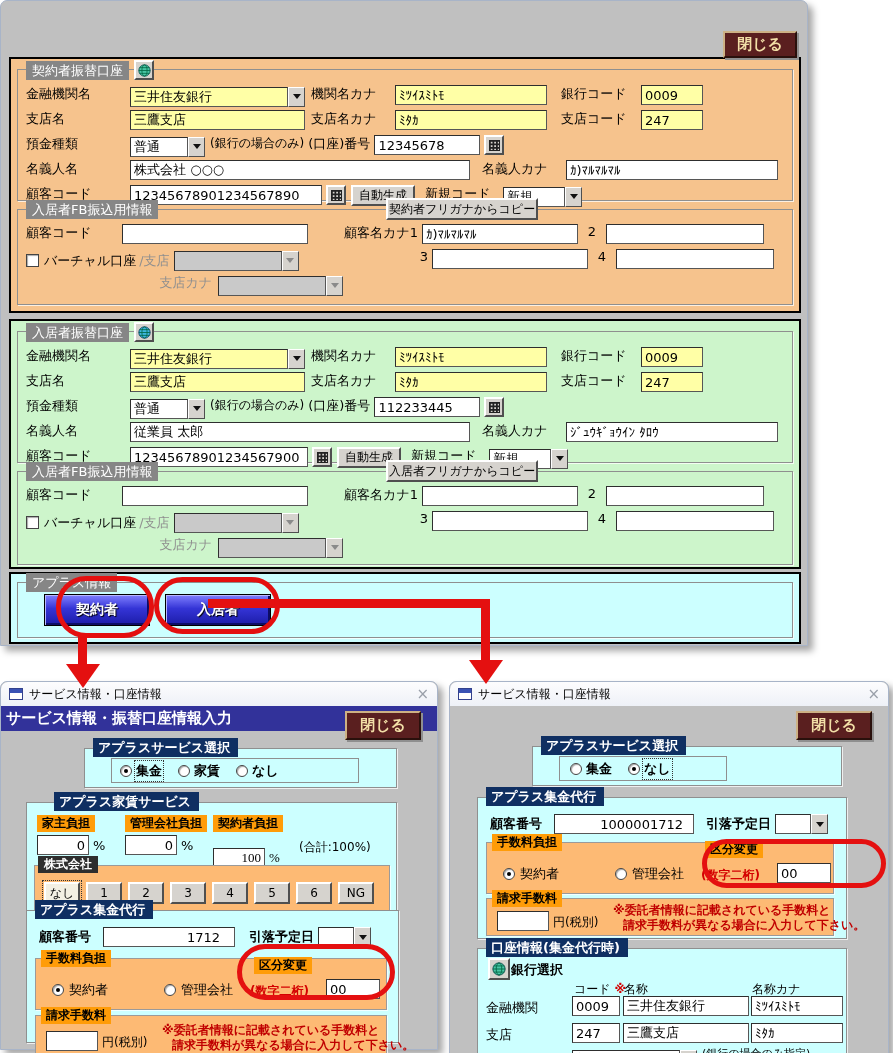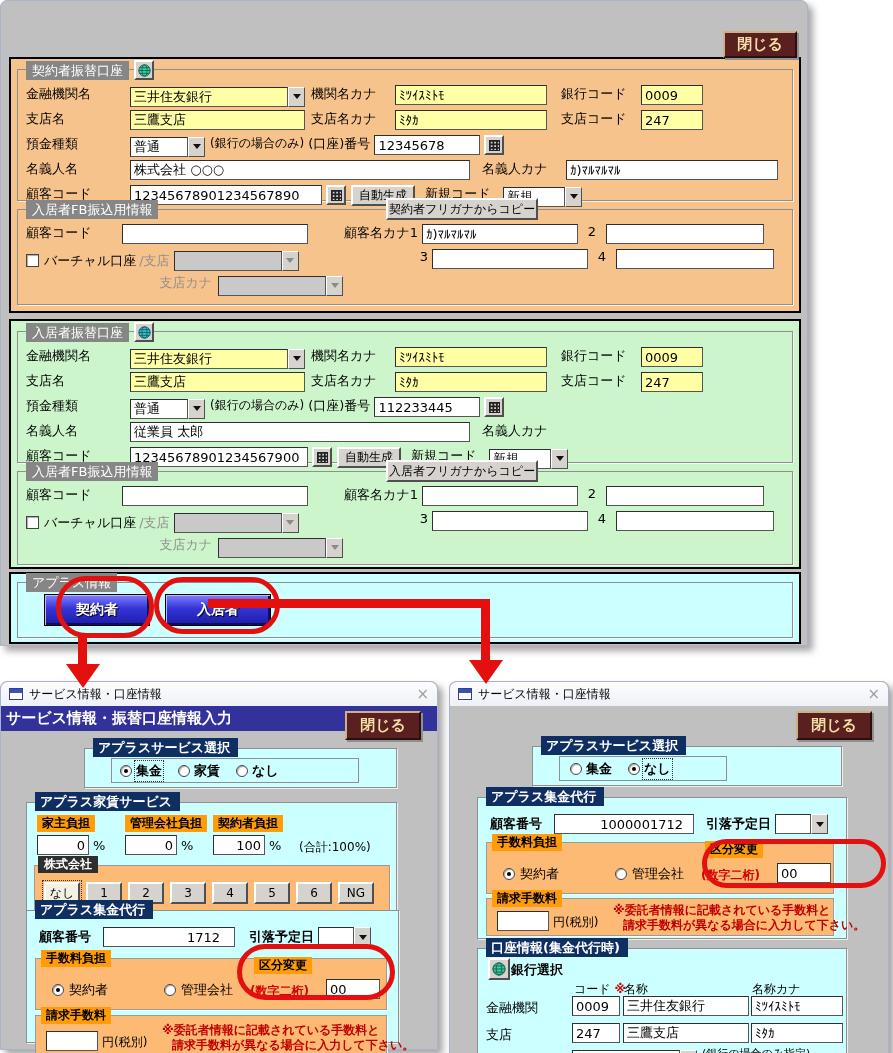--- a/index.html
+++ b/index.html
@@ -255,20 +255,21 @@
             <span class="lb" style="margin-left:4px;">(口座)番号</span>
             <input class="f iw" style="width: 106px; margin-left: 4px;" value="112233445">
             <span class="sqbtn">
                 <span class="grid-glyph"></span>
               </span>
           </div>
           <div class="r">
             <span class="lb" style="width:104px;">名義人名</span>
             <input class="f iw" style="width: 340px;" value="従業員 太郎">
             <span class="lb" style="width:84px;margin-left:12px;">名義人カナ</span>
+            <input class="f iw" style="width: 212px;" value="ｼﾞｭｳｷﾞｮｳｲﾝ ﾀﾛｳ">
           </div>
           <div class="r">
             <span class="lb" style="width:104px;">顧客コード</span>
             <input class="f iw" style="width: 178px;" value="12345678901234567900">
             <span class="sqbtn">
                 <span class="grid-glyph"></span>
               </span>
             <button class="pushbtn" style="width:64px;height:21px;margin-left:5px;">自動生成</button>
             <span class="lb" style="width:78px;margin-left:10px;">新規コード</span>
             <span class="combo">
@@ -361,40 +362,40 @@
           <span class="lb" style="font-weight:bold;font-family:Liberation Mono, monospace;">家賃</span>
         </span>
         <span style="display:flex;align-items:center;gap:4px;">
           <span class="radio"></span>
           <span class="lb" style="font-weight:bold;">なし</span>
         </span>
       </div>
     </div>
 
     <div class="fs" style="left:25px;top:120px;width:371px;height:122px;background:#ccffff;">
-      <div class="leg" style="top:-11px;">
+      <div class="leg" style="top:-11px;margin-left:19px;">
           <span class="leg-navy">アプラス家賃サービス</span>
         </div>
       <div style="position:absolute;left:10px;top:12px;">
         <span class="leg-orange" style="display:inline-block;">家主負担</span>
         <div style="display:flex;align-items:center;margin-top:3px;">
           <input class="f iw" style="width: 52px; text-align: right;" value="0">
           <span class="lb" style="margin-left:4px;">%</span>
         </div>
       </div>
       <div style="position:absolute;left:98px;top:12px;">
         <span class="leg-orange" style="display:inline-block;">管理会社負担</span>
         <div style="display:flex;align-items:center;margin-top:3px;">
           <input class="f iw" style="width: 52px; text-align: right;" value="0">
           <span class="lb" style="margin-left:4px;">%</span>
         </div>
       </div>
       <div style="position:absolute;left:186px;top:12px;">
         <span class="leg-orange" style="display:inline-block;">契約者負担</span>
-        <div style="display:flex;align-items:center;margin-top:3px;">
+        <div style="display:flex;align-items:center;margin-top:16px;font-family:Liberation Serif, serif;">
           <input class="f iw" style="width: 52px; text-align: right;" value="100">
           <span class="lb" style="margin-left:4px;">%</span>
         </div>
       </div>
       <span class="lb hdr-sm" style="position:absolute;left:272px;top:36px;">(合計:100%)</span>
       <div class="ypanel" style="left:7px;top:62px;width:356px;height:48px;">
         <div class="leg" style="top:-10px;left:3px;">
             <span class="leg-dark">株式会社</span>
           </div>
         <div style="display:flex;gap:6px;padding:16px 0 0 9px;">

